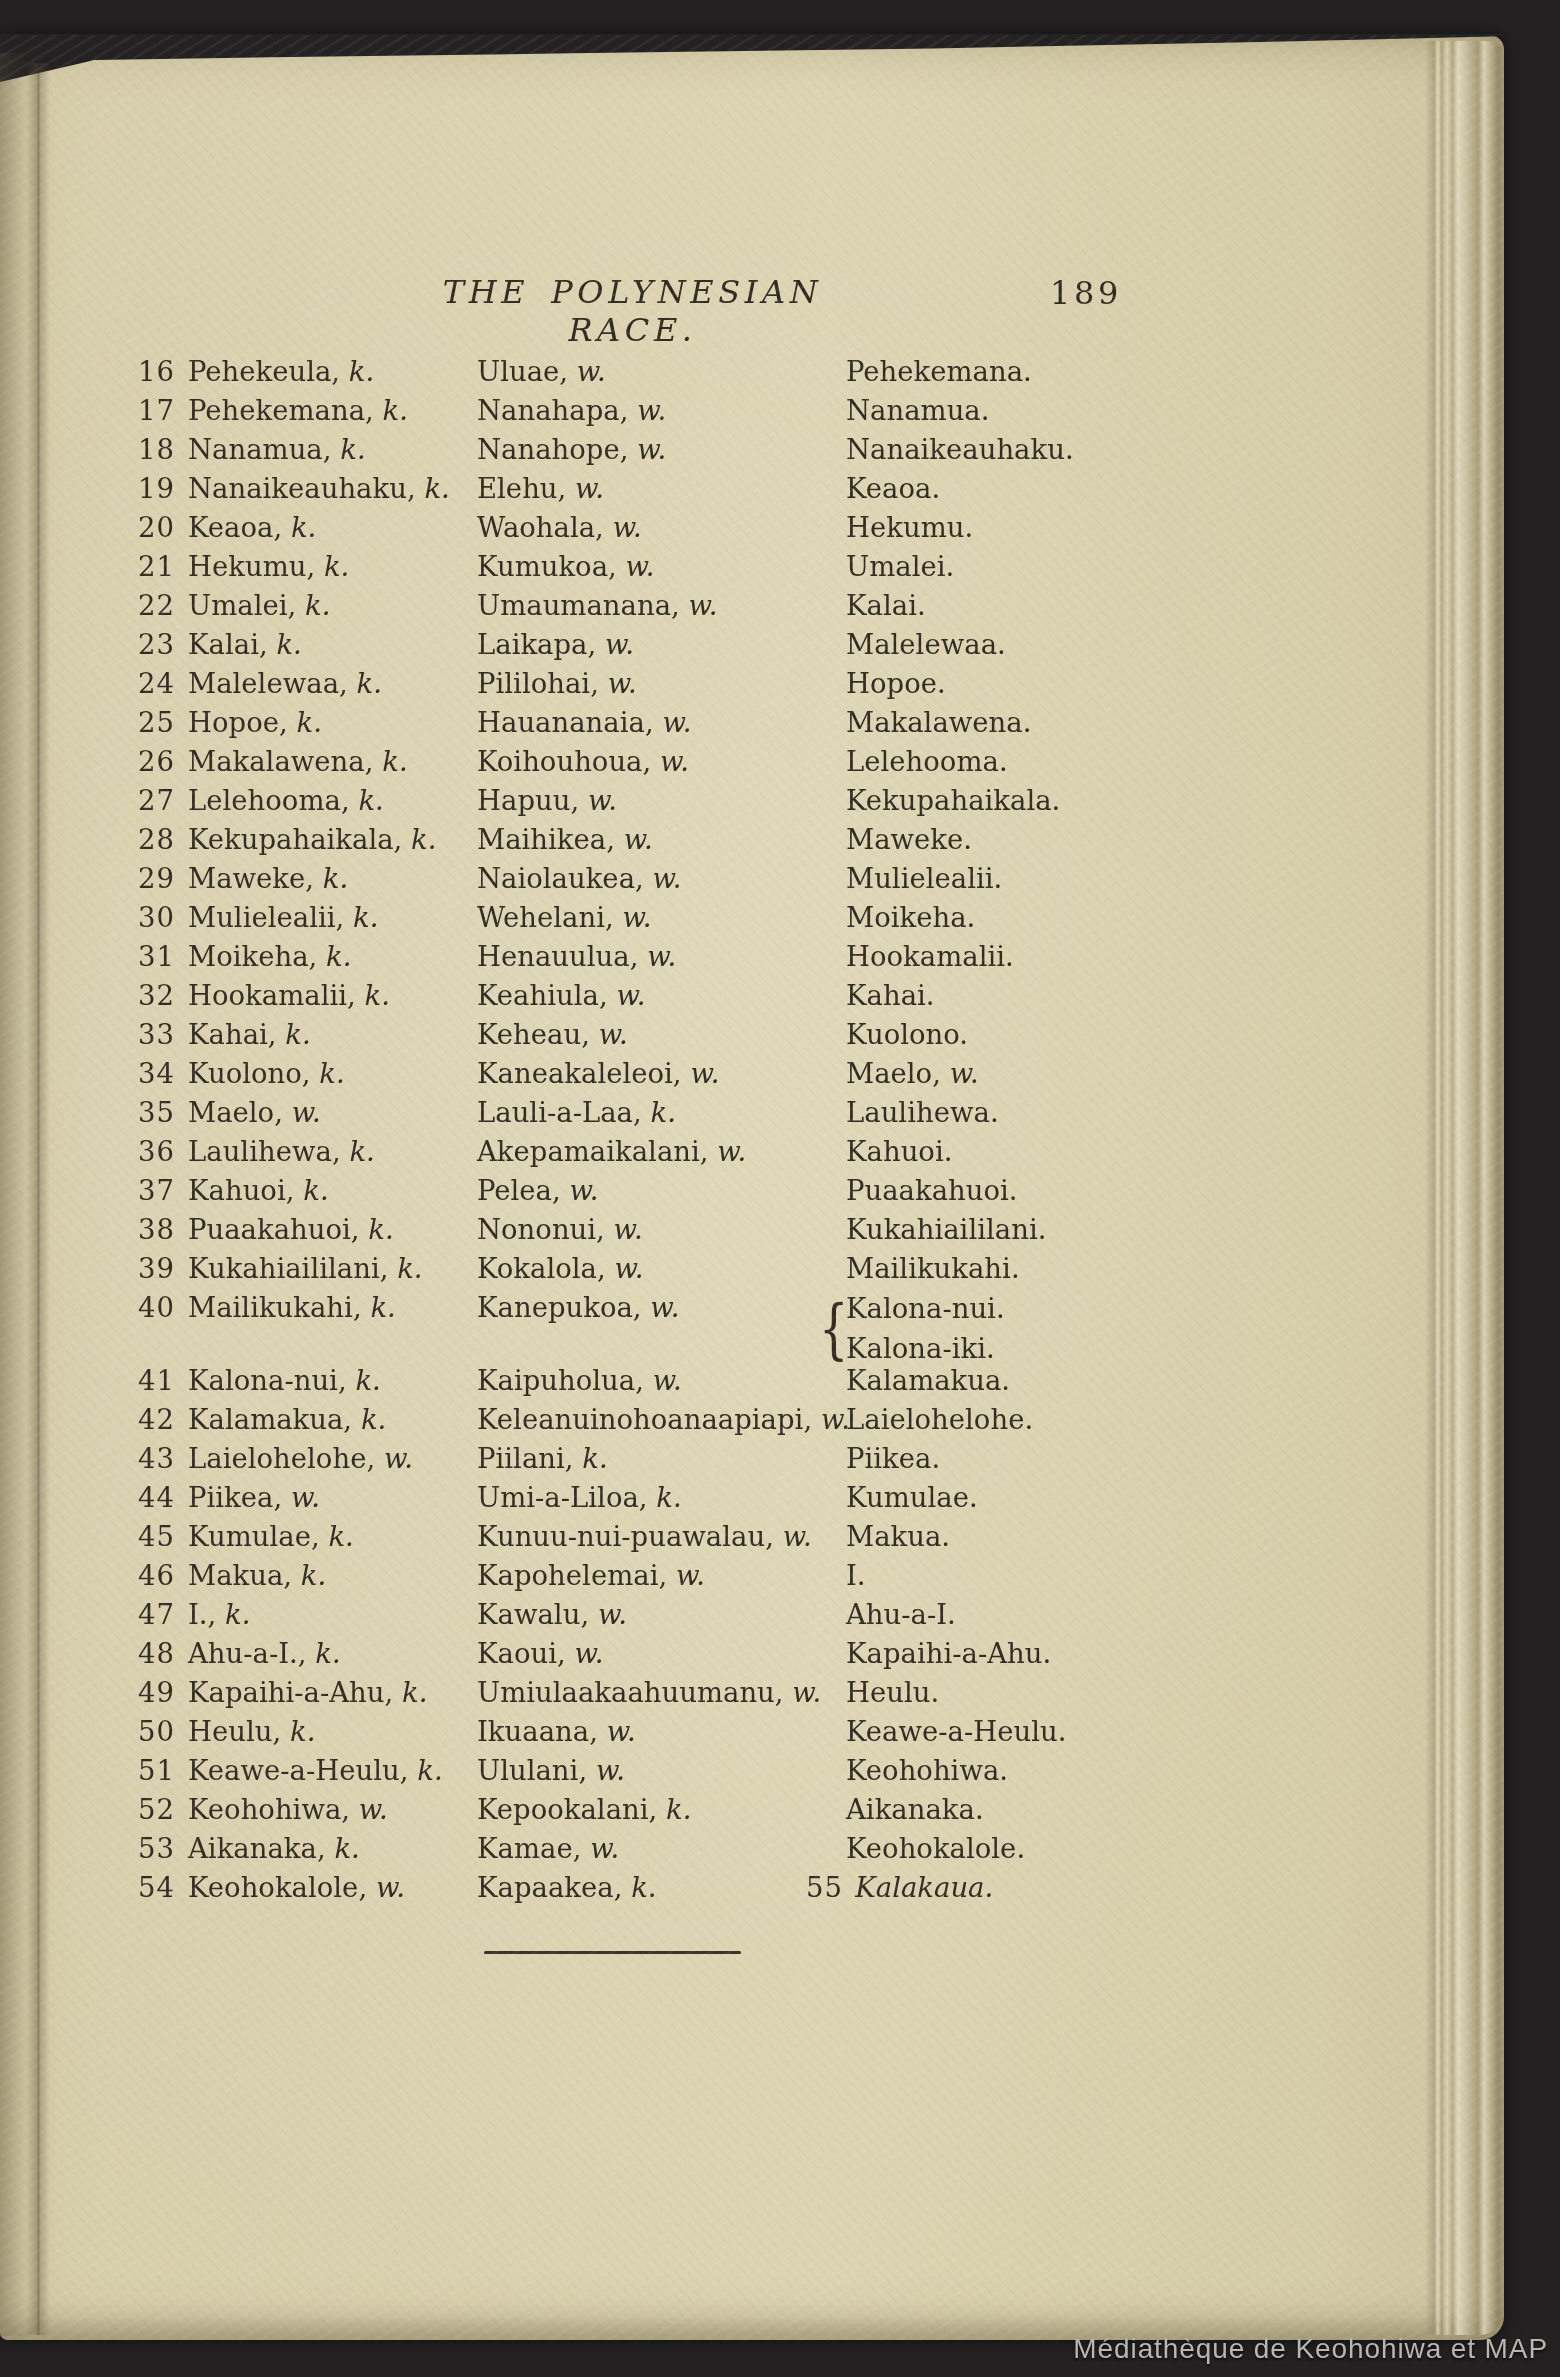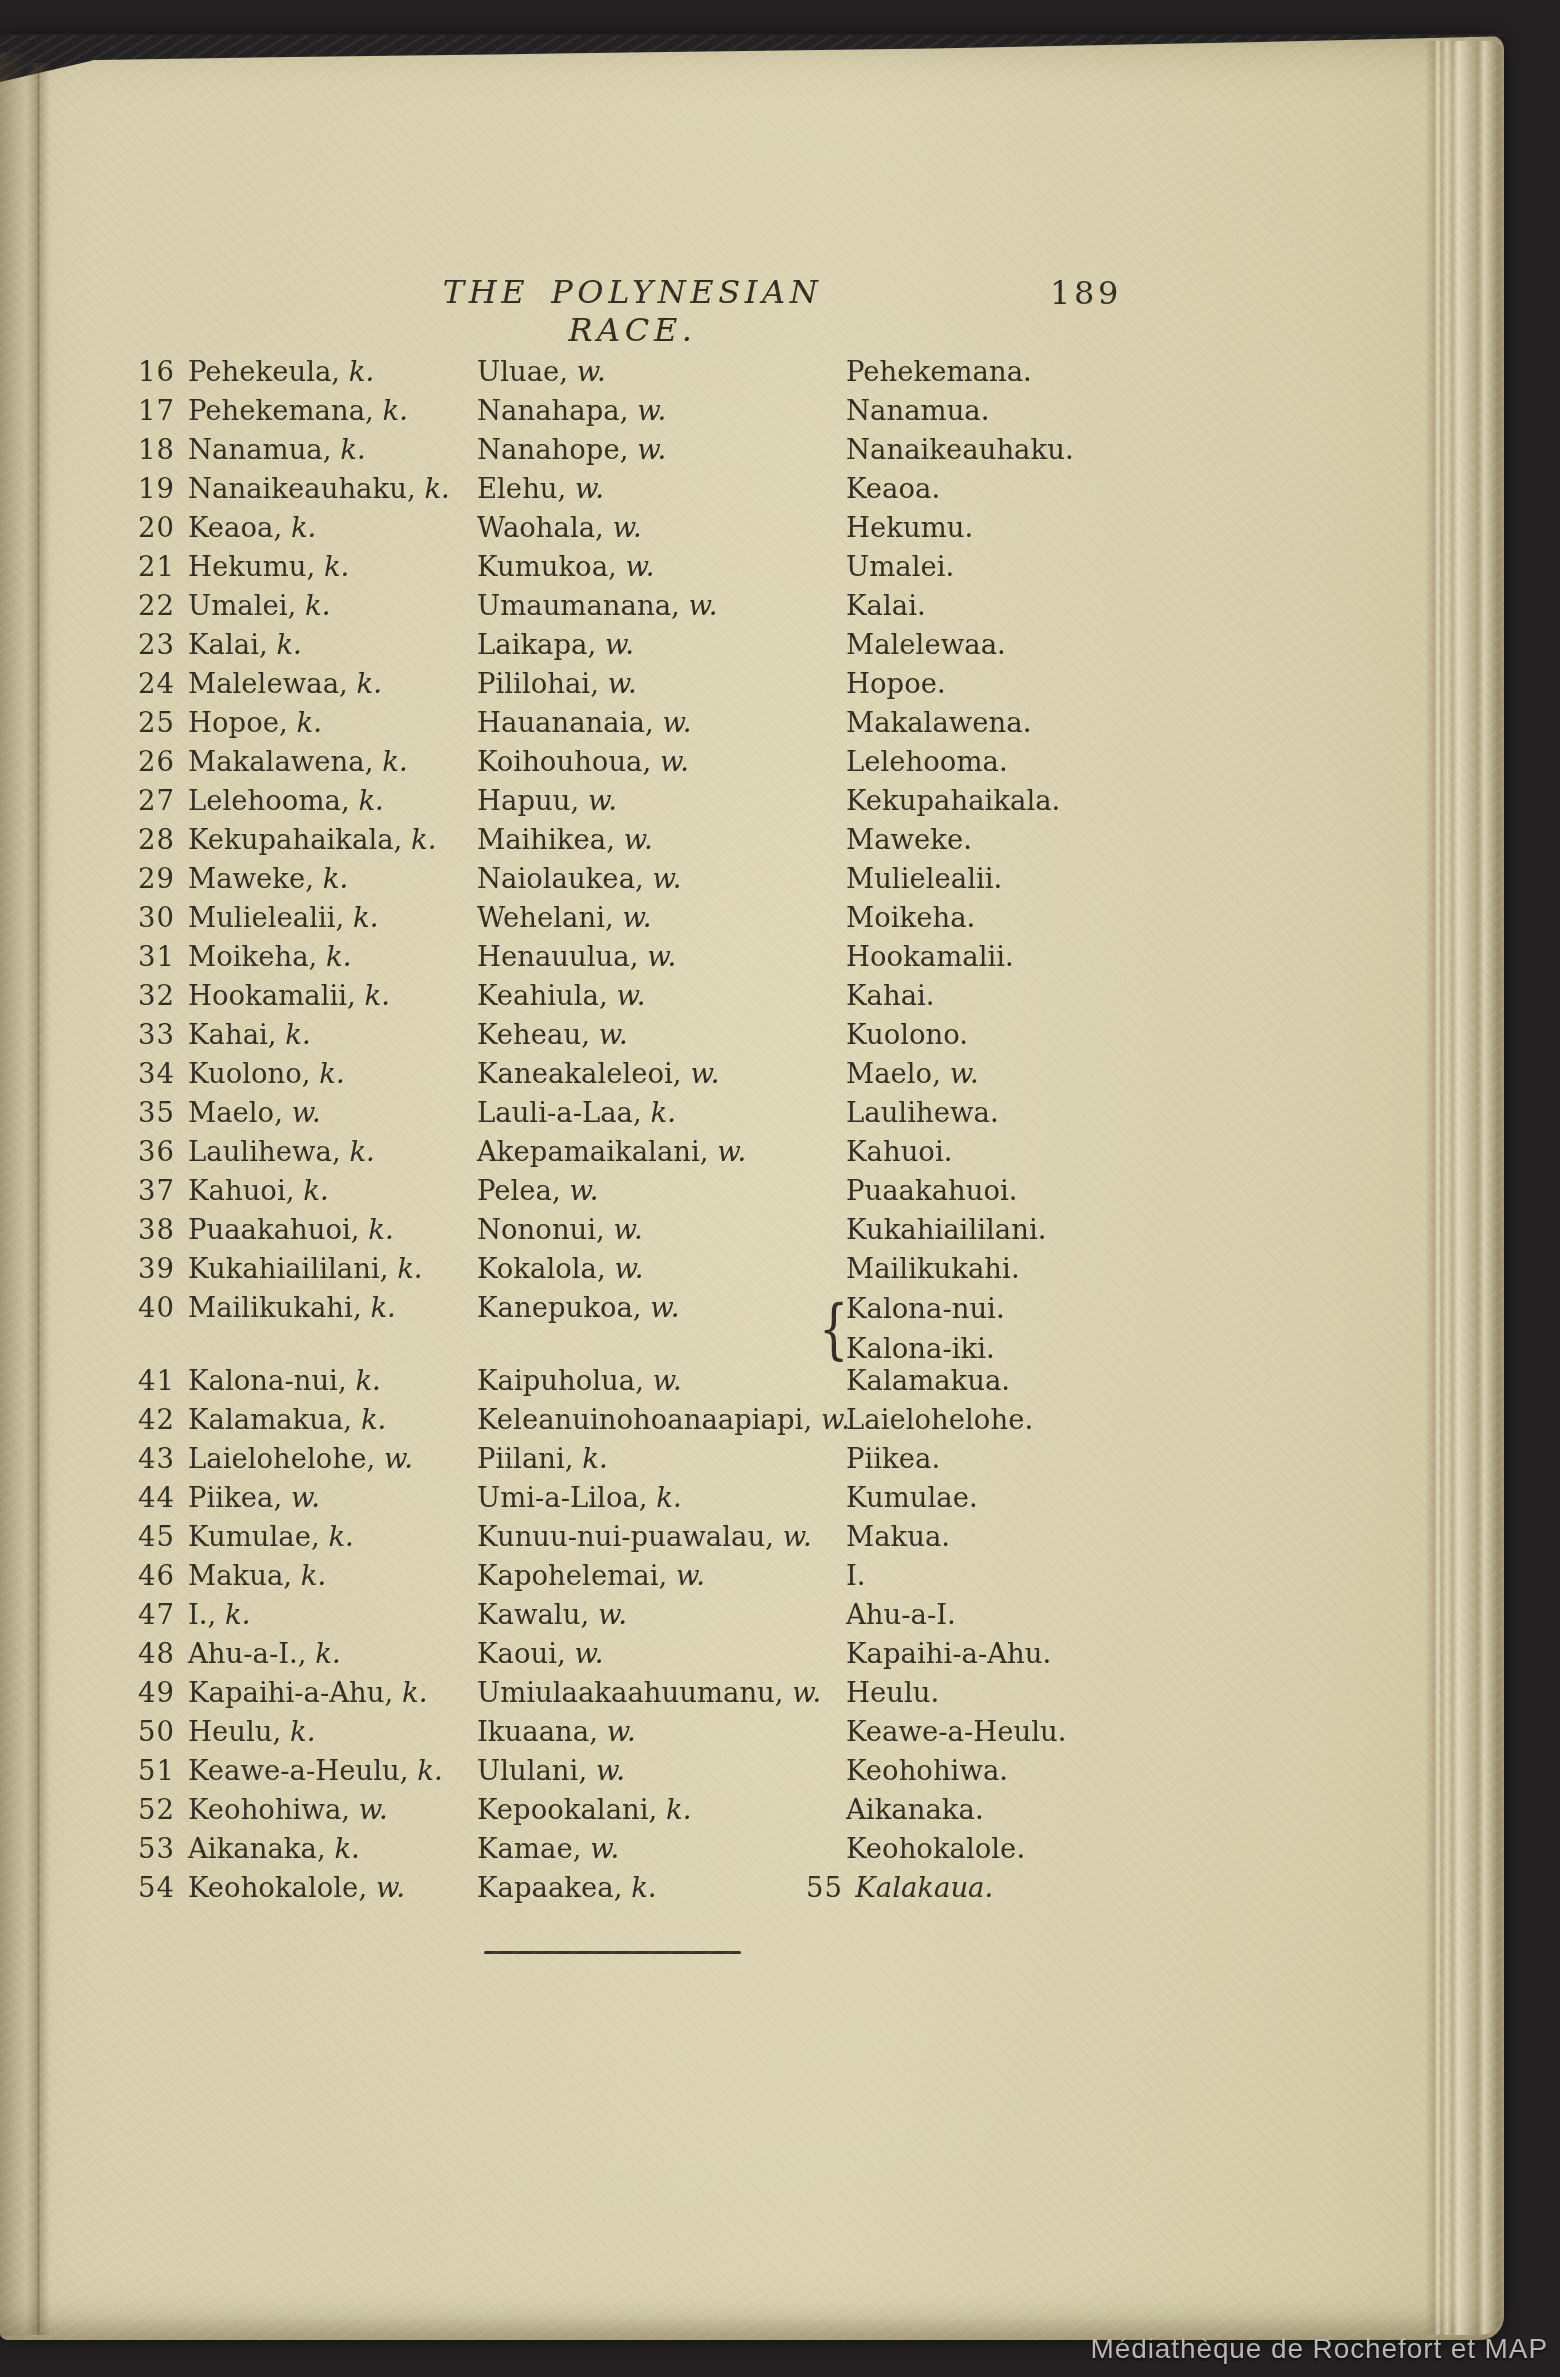--- a/index.html
+++ b/index.html
@@ -397,14 +397,14 @@
     <span class="rn">54</span>
     <span class="rc rc1"><span>Keohokalole,</span> <i class="tag">w.</i></span>
     <span class="rc rc2"><span>Kapaakea,</span> <i class="tag">k.</i></span>
     <span class="rc rc3"><span class="c3num">55</span><span class="c3named"><span class="it">Kalakaua.</span></span></span>
   </div>
 </div>
 
   <div class="divider"></div>
 </div>
 
-<div class="watermark">Médiathèque de Rochefort et MAP</div>
+<div class="watermark">Médiathèque de Keohohiwa et MAP</div>
 
 
 </body></html>

